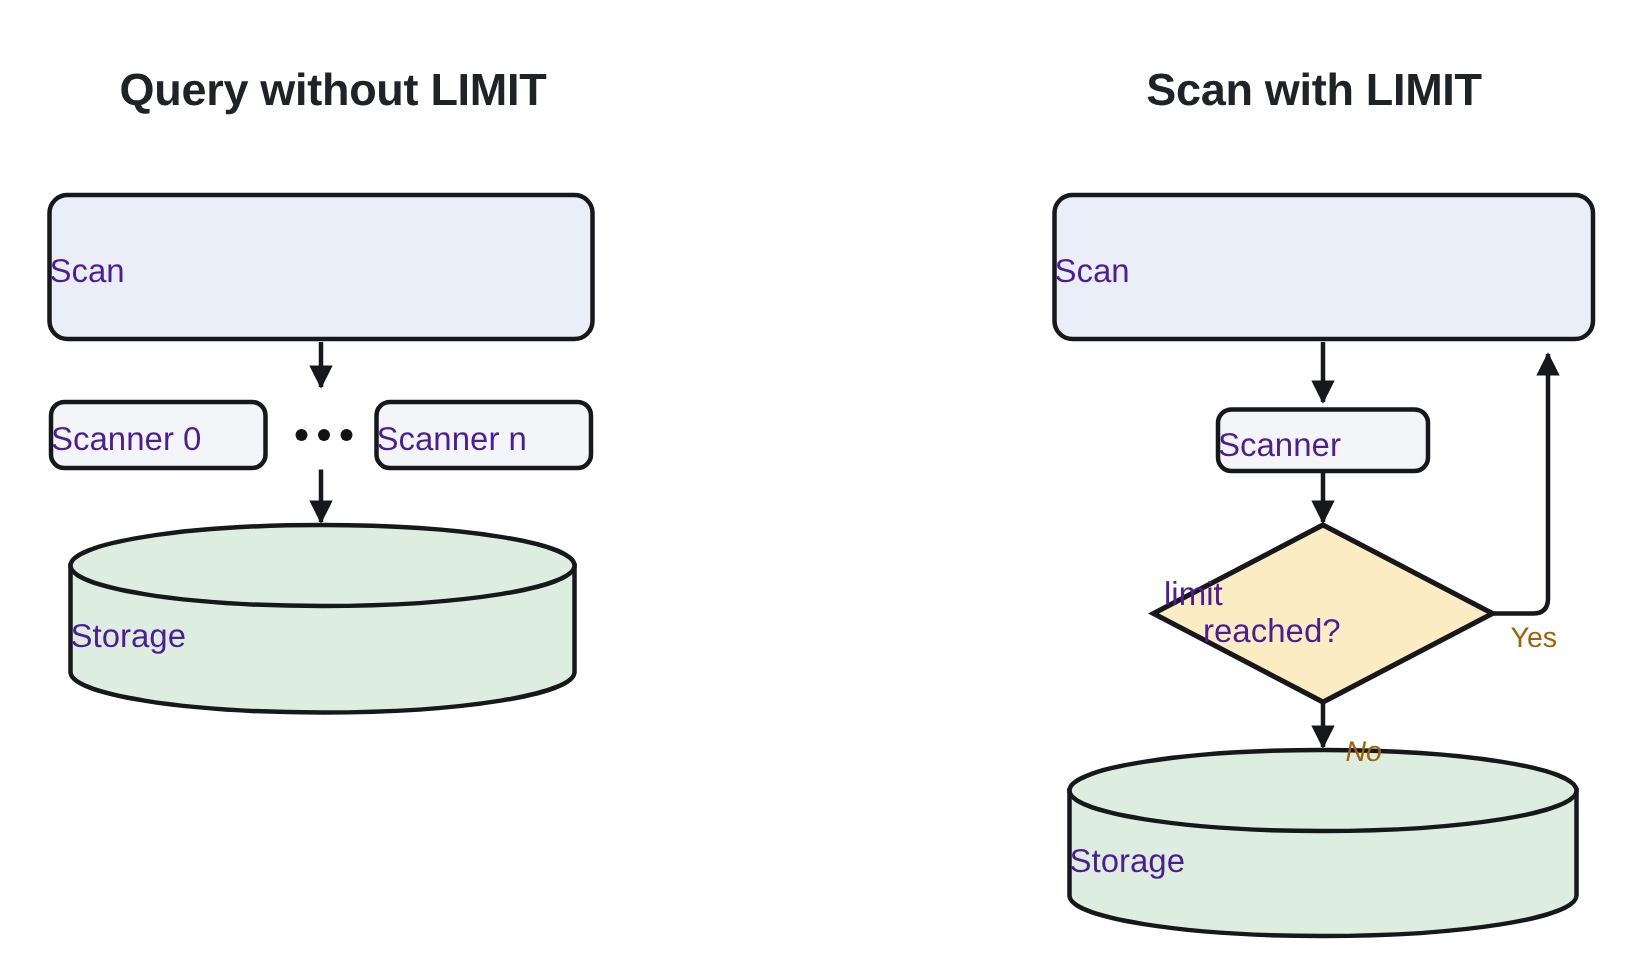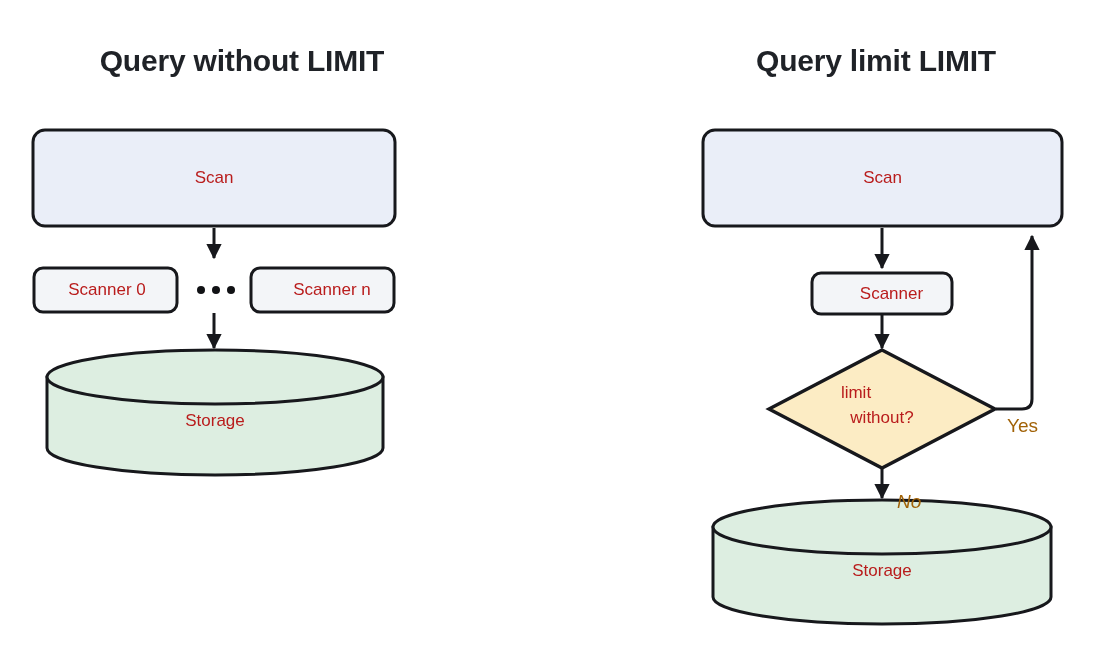--- a/index.html
+++ b/index.html
@@ -24,28 +24,27 @@
   }
   .panel-title {
     position: absolute;
     font-size: 30px;
     font-weight: bold;
     letter-spacing: -0.2px;
     color: #1f2227;
     white-space: nowrap;
     text-align: center;
   }
-  #title-left  { left: 0px;   top: 44px; width: 444px; margin-left: 20px; }
+  #title-left  { left: 0px;   top: 44px; width: 444px; }
   #title-right { left: 654px; top: 44px; width: 444px; }
 
   .node-label {
     position: absolute;
-    font-size: 17px;
-    color: #b91c1c;
-    text-align: center;
+    font-size: 22px;
+    color: #4c1d95;
     white-space: nowrap;
     pointer-events: none;
   }
   .edge-label {
     position: absolute;
     font-size: 19px;
     color: #a16207;
     white-space: nowrap;
     pointer-events: none;
   }
@@ -109,21 +108,21 @@
 
     <g>
       <path d="M 713 527 L 713 597 A 169 27 0 0 0 1051 597 L 1051 527 Z" fill="#ddeee1" stroke="#17181c" stroke-width="3"></path>
       <ellipse cx="882" cy="527" rx="169" ry="27" fill="#ddeee1" stroke="#17181c" stroke-width="3"></ellipse>
     </g>
   </g>
 </svg>
 
 <div class="panel-title" id="title-left">Query without LIMIT</div>
 
-<div class="panel-title" id="title-right">Query limit LIMIT</div>
+<div class="panel-title" id="title-right">Scan with LIMIT</div>
 
 <div class="node-label" style="left:33px; top:168px; width:362px;">Scan</div>
 
 <div class="node-label" style="left:34px; top:280px; width:146px;">Scanner 0</div>
 
 <div class="node-label" style="left:251px; top:280px; width:162px;">Scanner n</div>
 
 <div class="ellipsis-dots" style="left:197px; top:286px;">
   <i></i>
     <i></i>
@@ -131,19 +130,19 @@
 </div>
 
 <div class="node-label" style="left:47px; top:411px; width:336px;">Storage</div>
 
 <div class="node-label" style="left:703px; top:168px; width:359px;">Scan</div>
 
 <div class="node-label" style="left:812px; top:284px; width:159px;">Scanner</div>
 
 <div class="node-label" style="left:776px; top:383px; width:160px;">limit</div>
 
-<div class="node-label" style="left:802px; top:408px; width:160px;">without?</div>
+<div class="node-label" style="left:802px; top:408px; width:160px;">reached?</div>
 
 <div class="edge-label" style="left:1007px; top:415px;">Yes</div>
 
 <div class="edge-label" style="left:897px; top:491px;font-style:italic;">No</div>
 
 <div class="node-label" style="left:713px; top:561px; width:338px;">Storage</div>
 
 </body></html>

